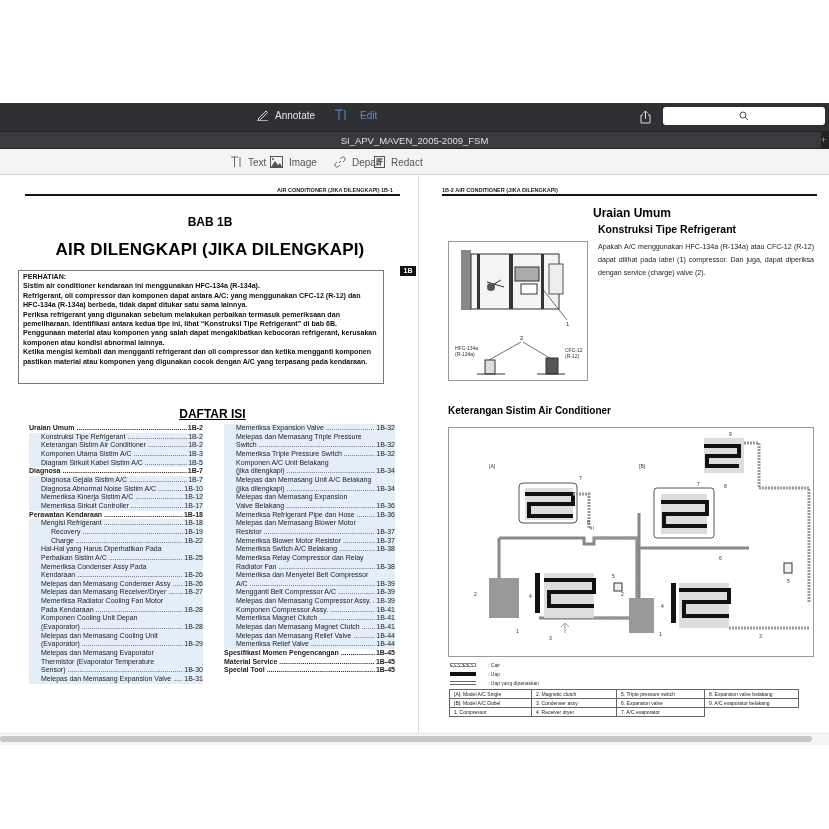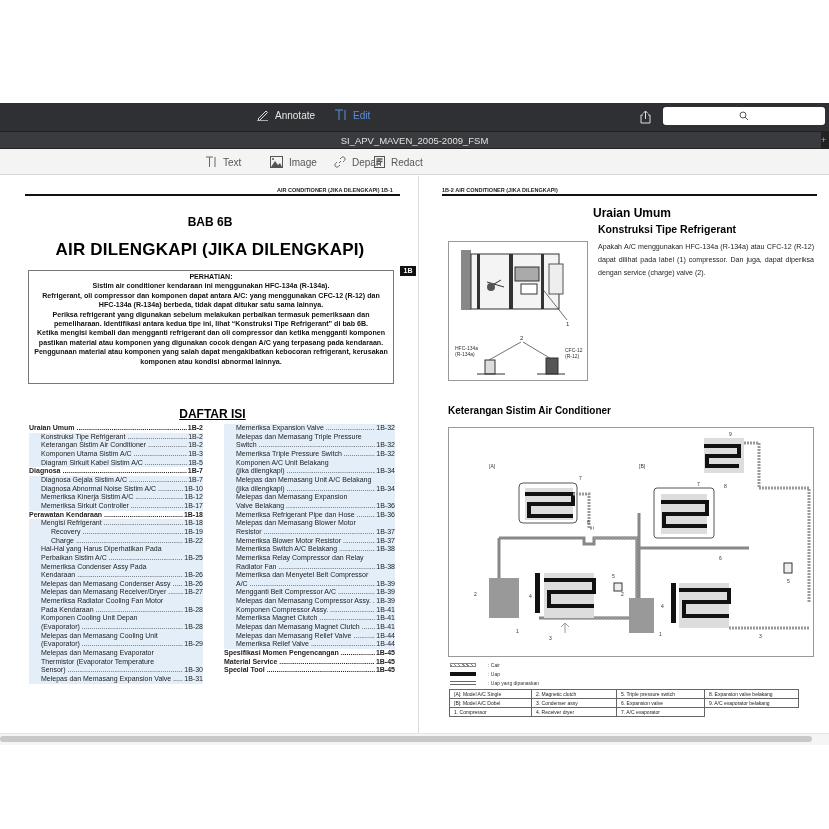--- a/index.html
+++ b/index.html
@@ -1,21 +1,21 @@
 <!DOCTYPE html>
 <html><head>
 <meta charset="utf-8">
 <style>
   * { box-sizing: border-box; margin: 0; padding: 0; }
   html, body { width: 829px; height: 829px; background: #ffffff; overflow: hidden;
     font-family: "Liberation Sans", sans-serif; }
   .topbar { position: absolute; left: 0; top: 103px; width: 829px; height: 28px; background: #2f3033;
     display: flex; align-items: center; }
   .topbar .mode { position: absolute; top: 6px; display: flex; align-items: center; font-size: 10px; color: #e6e6e6; text-align: center; }
-  .topbar .mode.active { color: #5a8fd8; }
+  .topbar .mode.active { color: #5a8fd8; gap: 7px; }
   .topbar .mode svg { margin-right: 6px; }
   .share { position: absolute; left: 640px; top: 7px; }
   .search { position: absolute; left: 663px; top: 107px; width: 162px; height: 18px; background: #fff; border-radius: 3px;
     display: flex; align-items: center; justify-content: center; }
   .titlebar { position: absolute; left: 0; top: 131px; width: 829px; height: 18px; background: #3a3b3e;
     border-top: 1px solid #222; border-bottom: 1px solid #222; color: #e0e0e0; font-size: 9.5px;
     display: flex; align-items: center; justify-content: center; }
   .titlebar .plus { position: absolute; right: 0; top: 0; width: 8px; height: 17px; background: #222; color:#aaa; font-size:9px; line-height:17px; }
   .editbar { position: absolute; left: 0; top: 149px; width: 829px; height: 26px; background: #f4f4f4;
     border-bottom: 1px solid #d6d6d6; }
@@ -25,22 +25,22 @@
   .page-divider { position: absolute; left: 418px; top: 176px; width: 1px; height: 560px; background: #dcdcdc; }
   .scrollbar { position: absolute; left: 0; top: 736px; width: 812px; height: 6px; background: #c8c8c8; border-radius: 3px; }
   .scroll-track { position: absolute; left: 0; top: 733px; width: 829px; height: 12px; background: #f5f5f5; border-top: 1px solid #e6e6e6; }
 
   
   .hdr-line { position: absolute; height: 2px; background: #111; }
   .hdr-text { position: absolute; font-size: 5.5px; font-weight: bold; color: #222; }
   .bab { position: absolute; left: 25px; top: 215px; width: 370px; text-align: center; font-size: 12px; font-weight: bold; }
   .main-title { position: absolute; left: 25px; top: 240px; width: 370px; text-align: center; font-size: 17px; font-weight: bold; letter-spacing: 0.2px; }
   .tab-1b { position: absolute; left: 400px; top: 266px; width: 16px; height: 10px; background: #111; color: #fff; font-size: 7px; font-weight: bold; text-align: center; line-height: 10px; }
-  .notice { position: absolute; left: 28px; top: 270px; width: 366px; height: 114px; border: 1px solid #777; padding: 2px 4px;
-    font-size: 7.1px; font-weight: bold; line-height: 9.4px; color: #111; text-align: center; }
+  .notice { position: absolute; left: 18px; top: 270px; width: 366px; height: 114px; border: 1px solid #777; padding: 2px 4px;
+    font-size: 7.1px; font-weight: bold; line-height: 9.4px; color: #111; }
   .notice p { margin: 0; }
   .toc-title { position: absolute; left: 140px; top: 407px; width: 145px; text-align: center; font-size: 12px; font-weight: bold; text-decoration: underline; }
   .toc-col { position: absolute; background: #e3eef8; font-size: 7px; line-height: 8.65px; color: #222; }
   .toc-row { display: flex; white-space: nowrap; }
   .toc-row .t { overflow: hidden; flex: 1; }
   .toc-row .t::after { content: " ........................................................................................................"; }
   .toc-row.nodots .t::after { content: ""; }
   .toc-row .p { padding-left: 1px; }
   .toc-row.h { font-weight: bold; background: #fff; }
   .toc-row.h .t { padding-left: 0; }
@@ -89,21 +89,21 @@
       <path d="M6.2 6.2 L9 9" stroke="#555" stroke-width="1"></path>
     </svg>
 </div>
 
 <div class="titlebar">
   <span>SI_APV_MAVEN_2005-2009_FSM</span>
   <div class="plus">+</div>
 </div>
 
 <div class="editbar">
-  <div class="tool" style="left:205px;">
+  <div class="tool" style="left:230px;">
     <svg width="12" height="12" viewBox="0 0 12 12">
         <path d="M1 1 H8 M4.5 1 V11 M10 1 V11" stroke="#666" stroke-width="1" fill="none"></path>
       </svg>
     <span>Text</span>
   </div>
   <div class="tool" style="left:270px;">
     <svg width="13" height="12" viewBox="0 0 13 12">
         <rect x="0.5" y="0.5" width="12" height="11" stroke="#555" fill="none"></rect>
         <path d="M1 11 L5 5 L8 9 L10 7 L12 11 Z" fill="#555"></path>
         <circle cx="3" cy="3" r="1" fill="#555"></circle>
@@ -123,31 +123,31 @@
       </svg>
     <span>Redact</span>
   </div>
 </div>
 
 <div class="doc"></div>
 <div class="page-divider"></div>
 
 <div class="hdr-text" style="left:277px; top:187px;">AIR CONDITIONER (JIKA DILENGKAPI) 1B-1</div>
 <div class="hdr-line" style="left:25px; top:194px; width:375px;"></div>
-<div class="bab">BAB 6B</div>
+<div class="bab">BAB 1B</div>
 <div class="main-title">AIR DILENGKAPI (JIKA DILENGKAPI)</div>
 <div class="tab-1b">1B</div>
 
 <div class="notice">
   <p>PERHATIAN:</p>
   <p>Sistim air conditioner kendaraan ini menggunakan HFC-134a (R-134a).</p>
   <p>Refrigerant, oli compressor dan komponen dapat antara A/C: yang menggunakan CFC-12 (R-12) dan HFC-134a (R-134a) berbeda, tidak dapat ditukar satu sama lainnya.</p>
   <p>Periksa refrigerant yang digunakan sebelum melakukan perbaikan termasuk pemeriksaan dan pemeliharaan. Identifikasi antara kedua tipe ini, lihat “Konstruksi Tipe Refrigerant” di bab 6B.</p>
+  <p>Penggunaan material atau komponen yang salah dapat mengakibatkan kebocoran refrigerant, kerusakan komponen atau kondisi abnormal lainnya.</p>
   <p>Ketika mengisi kembali dan mengganti refrigerant dan oli compressor dan ketika mengganti komponen pastikan material atau komponen yang digunakan cocok dengan A/C yang terpasang pada kendaraan.</p>
-  <p>Penggunaan material atau komponen yang salah dapat mengakibatkan kebocoran refrigerant, kerusakan komponen atau kondisi abnormal lainnya.</p>
 </div>
 
 <div class="toc-title">DAFTAR ISI</div>
 
 <div class="toc-col" id="toc-left" style="left:29px; top:424px; width:174px;">
     <div class="toc-row h">
       <span class="t">Uraian Umum</span>
       <span class="p">1B-2</span>
     </div>
     <div class="toc-row l1">

